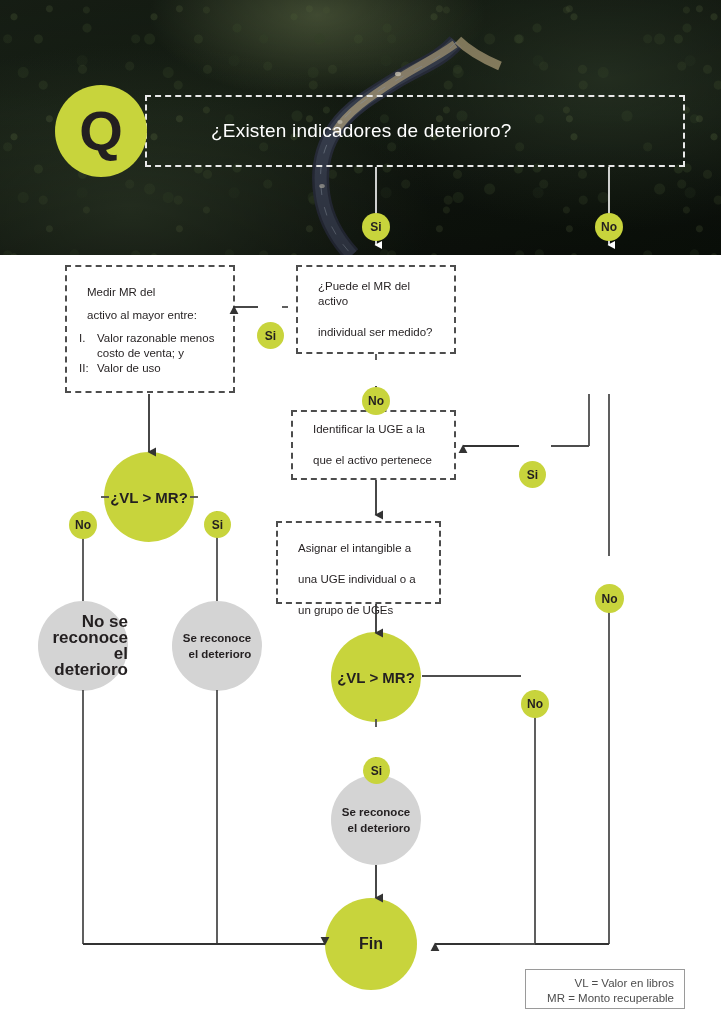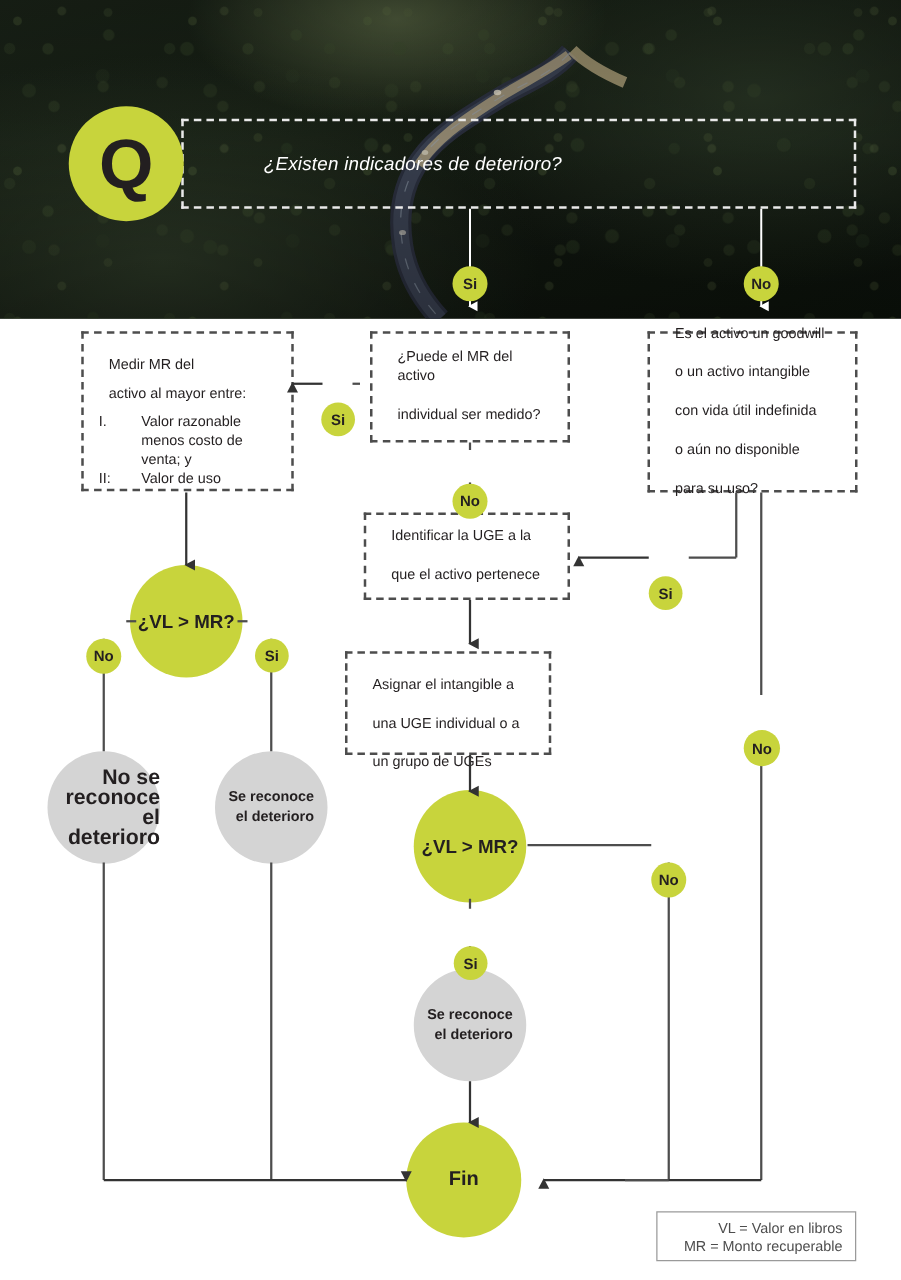--- a/index.html
+++ b/index.html
@@ -70,40 +70,39 @@
 
   
   #header-box{
     position:absolute;left:145px;top:95px;width:540px;height:72px;
     border:2px dashed #e9e9e9;
     display:flex;align-items:center;
     box-sizing:border-box;
     z-index:4;
   }
   #header-box .q-text{
-    color:#ffffff;font-size:15px;letter-spacing:.2px;
+    color:#ffffff;font-size:19px;letter-spacing:.2px;
     margin-left:64px;white-space:nowrap;
     font-family:"Liberation Sans", sans-serif;
-    font-style:italic;
   }
 
   
   .dbox{
     position:absolute;box-sizing:border-box;
     border:2px dashed #4d4d4d;
     background:transparent;
     color:#231f20;
     font-size:11.5px;line-height:15px;
     padding:10px 12px;
   }
   .dbox p{margin:8px;}
   .dbox .ol{margin:7px 0 0 0;}
   .dbox .li{display:flex;margin-top:0;}
   .dbox .li .num{width:18px;flex:0 0 18px;}
-  .dbox .li .txt{flex:1;margin-left:16px;}
+  .dbox .li .txt{flex:1;}
 
   .circle{
     position:absolute;border-radius:50%;
     display:flex;align-items:center;justify-content:center;
     text-align:right;box-sizing:border-box;
   }
   .c-lime{background:#c8d43c;color:#231f20;}
   .c-gray{background:#d4d4d4;color:#231f20;}
 
   .badge{
@@ -239,27 +238,20 @@
         <span class="txt">Valor de uso</span>
       </div>
     </div>
   </div>
 
   <div class="dbox" style="left:296px;top:265px;width:160px;height:89px;display:flex;flex-direction:column;justify-content:center;">
     <p>¿Puede el MR del activo</p>
     <p>individual ser medido?</p>
   </div>
 
-  <div class="dbox" style="left:518px;top:265px;width:168px;height:129px;display:flex;flex-direction:column;justify-content:center;">
-    <p>Es el activo un goodwill</p>
-    <p>o un activo intangible</p>
-    <p>con vida útil indefinida</p>
-    <p>o aún no disponible</p>
-    <p>para su uso?</p>
-  </div>
 
   <div class="dbox" style="left:291px;top:410px;width:165px;height:70px;display:flex;flex-direction:column;justify-content:center;">
     <p>Identificar la UGE a la</p>
     <p>que el activo pertenece</p>
   </div>
 
   <div class="dbox" style="left:276px;top:521px;width:165px;height:83px;display:flex;flex-direction:column;justify-content:flex-start;">
     <p>Asignar el intangible a</p>
     <p>una UGE individual o a</p>
     <p>un grupo de UGEs</p>

